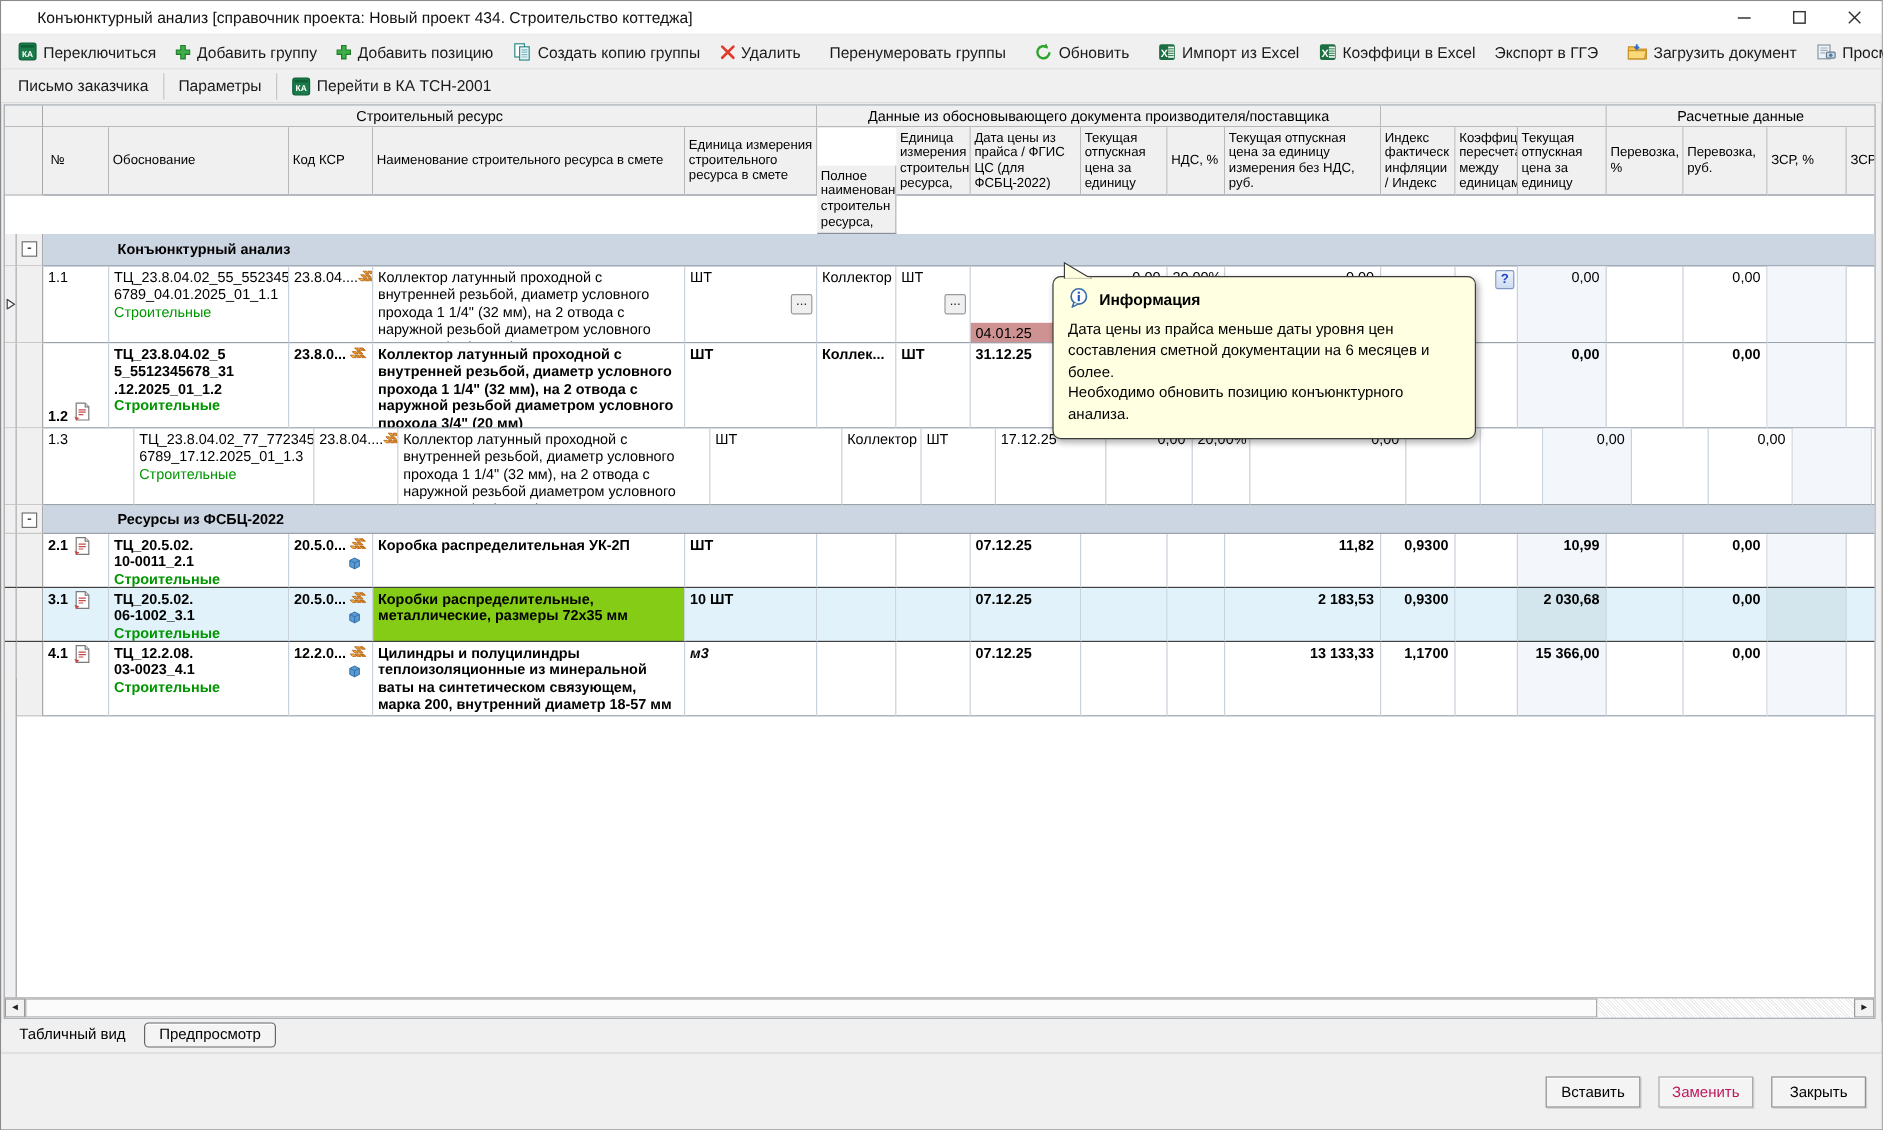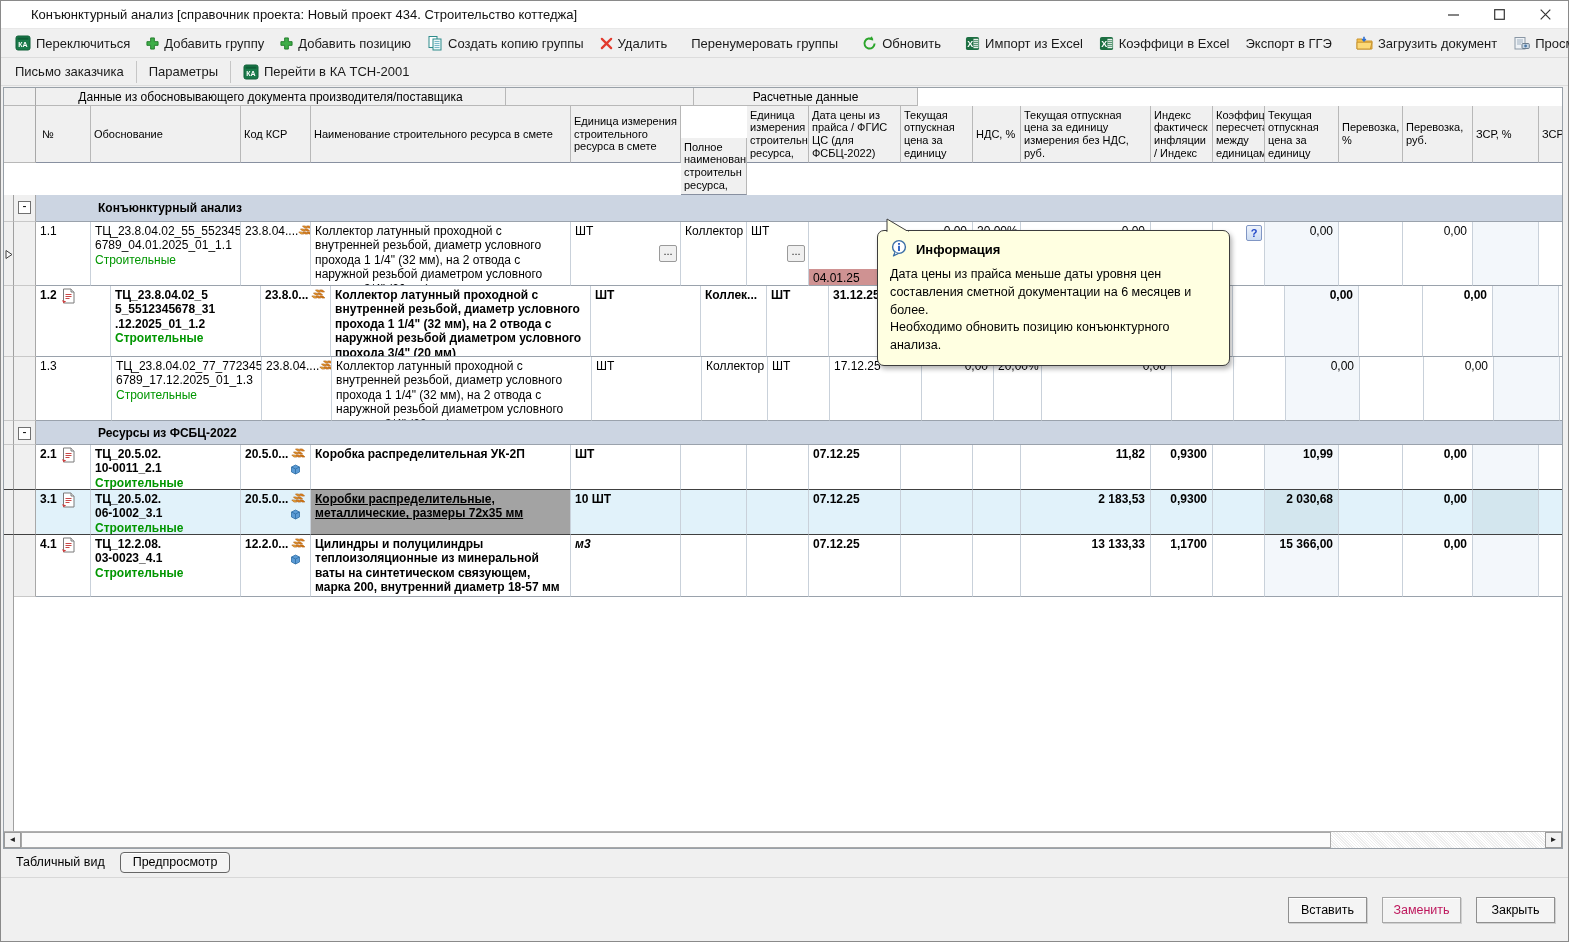--- a/index.html
+++ b/index.html
@@ -255,20 +255,21 @@
           </svg>
         </span>
         <span>Перейти в КА ТСН-2001</span>
       </div>
     </div>
 
   <div class="table-wrap">
     <div id="grid-header">
         <div class="hrow">
           <div class="corner" style="height: 18px;"></div>
+          <div class="ghcell" style="width: 645px;">Строительный ресурс</div>
           <div class="ghcell" style="width: 470px;">Данные из обосновывающего документа производителя/поставщика</div>
           <div class="ghcell" style="width: 188px;"></div>
           <div class="ghcell" style="width: 224px;">Расчетные данные</div>
         </div>
         <div class="hrow">
           <div class="corner" style="height: 57px;"></div>
           <div class="hcell" style="width: 55px; padding-left: 6px;">№</div>
           <div class="hcell" style="width: 150px;">Обоснование</div>
           <div class="hcell" style="width: 70px;">Код КСР</div>
           <div class="hcell" style="width: 260px;">Наименование строительного ресурса в смете</div>
@@ -348,21 +349,21 @@
           </div>
           <div class="cell r numcell" style="width: 74px; background: rgb(243, 247, 251);">0,00</div>
           <div class="cell r numcell" style="width: 64px;"></div>
           <div class="cell r numcell" style="width: 70px;">0,00</div>
           <div class="cell r numcell" style="width: 66px; background: rgb(243, 247, 251);"></div>
           <div class="cell r numcell" style="width: 24px;"></div>
         </div>
         <div class="trow bold" style="height: 71px;">
           <div class="strip-cell"></div>
           <div class="gutter-cell"></div>
-          <div class="cell" style="width: 75px; display: flex; gap: 4px; align-items: flex-start;">
+          <div class="cell" style="width: 55px; display: flex; gap: 4px; align-items: flex-end;">
             <span>1.2</span>
             <span class="icon"><svg width="15" height="16" viewBox="0 0 15 16">
                 <path d="M2.5 1h7.5l3 3v11H2.5z" fill="#fff" stroke="#7a7a7a"></path>
                 <path d="M10 1v3h3" fill="#e8e8e8" stroke="#7a7a7a"></path>
                 <path d="M4.5 6.5h6M4.5 8.5h6M4.5 10.5h4" stroke="#c84848"></path>
                 <path d="M1 12.2l4.2 1.1-2.6 2z" fill="#d04040"></path>
               </svg></span>
           </div>
           <div class="cell" style="width: 150px;">
             <div class="just">ТЦ_23.8.04.02_5
@@ -543,21 +544,21 @@
                       <path d="M8.8 7h3l2 2h-3z" fill="#d87810"></path>
                     </g>
                   </svg></span>
                 <span class="icon blue"><svg width="11" height="11" viewBox="0 0 11 11">
                     <path d="M1.5 3L5.5 1l4 2v5l-4 2-4-2z" fill="#5b9bd5" stroke="#2e6da4" stroke-width="0.8"></path>
                     <path d="M1.5 3l4 2 4-2M5.5 5v5" stroke="#2e6da4" stroke-width="0.8" fill="none"></path>
                   </svg></span>
               </div>
             </div>
           </div>
-          <div class="cell" style="width: 260px; background: #a3a3a3; border-bottom-color: rgb(64, 64, 64); text-decoration: underline;">Коробки распределительные, металлические, размеры 72х35 мм</div>
+          <div class="cell" style="width: 260px; background: #84cc16; border-bottom-color: rgb(64, 64, 64);">Коробки распределительные, металлические, размеры 72х35 мм</div>
           <div class="cell" style="width: 110px; background: rgb(225, 242, 250); border-bottom-color: rgb(64, 64, 64);"><span>10 ШТ</span></div>
           <div class="cell" style="width: 66px; background: rgb(225, 242, 250); border-bottom-color: rgb(64, 64, 64);"></div>
           <div class="cell" style="width: 62px; background: rgb(225, 242, 250); border-bottom-color: rgb(64, 64, 64);"><span></span></div>
           <div class="cell" style="width: 92px; background: rgb(225, 242, 250); border-bottom-color: rgb(64, 64, 64);"><span>07.12.25</span></div>
           <div class="cell r numcell" style="width: 72px; background: rgb(225, 242, 250); border-bottom-color: rgb(64, 64, 64);"></div>
           <div class="cell r numcell" style="width: 48px; background: rgb(225, 242, 250); border-bottom-color: rgb(64, 64, 64);"></div>
           <div class="cell r numcell" style="width: 130px; background: rgb(225, 242, 250); border-bottom-color: rgb(64, 64, 64);">2 183,53</div>
           <div class="cell r numcell" style="width: 62px; background: rgb(225, 242, 250); border-bottom-color: rgb(64, 64, 64);">0,9300</div>
           <div class="cell r numcell" style="width: 52px; background: rgb(225, 242, 250); border-bottom-color: rgb(64, 64, 64);"></div>
           <div class="cell r numcell" style="width: 74px; background: rgb(211, 230, 238); border-bottom-color: rgb(64, 64, 64);">2 030,68</div>

